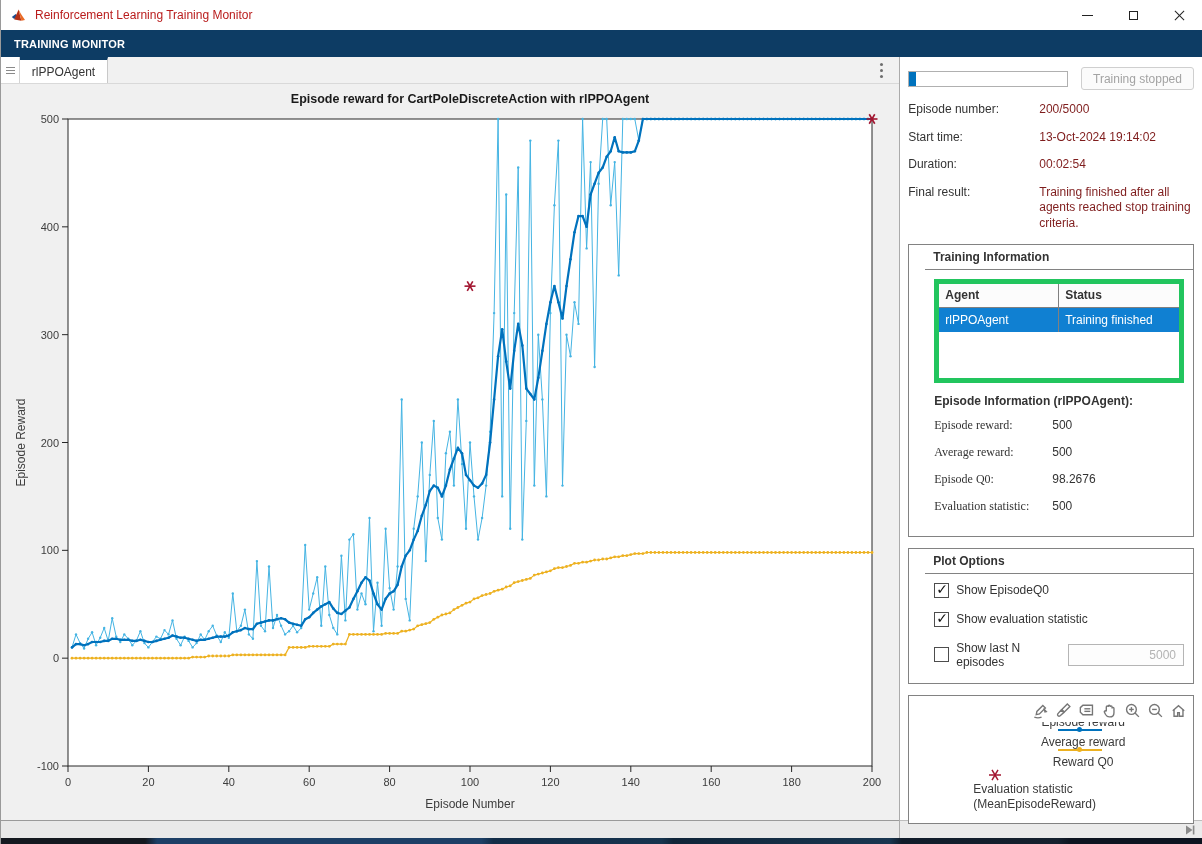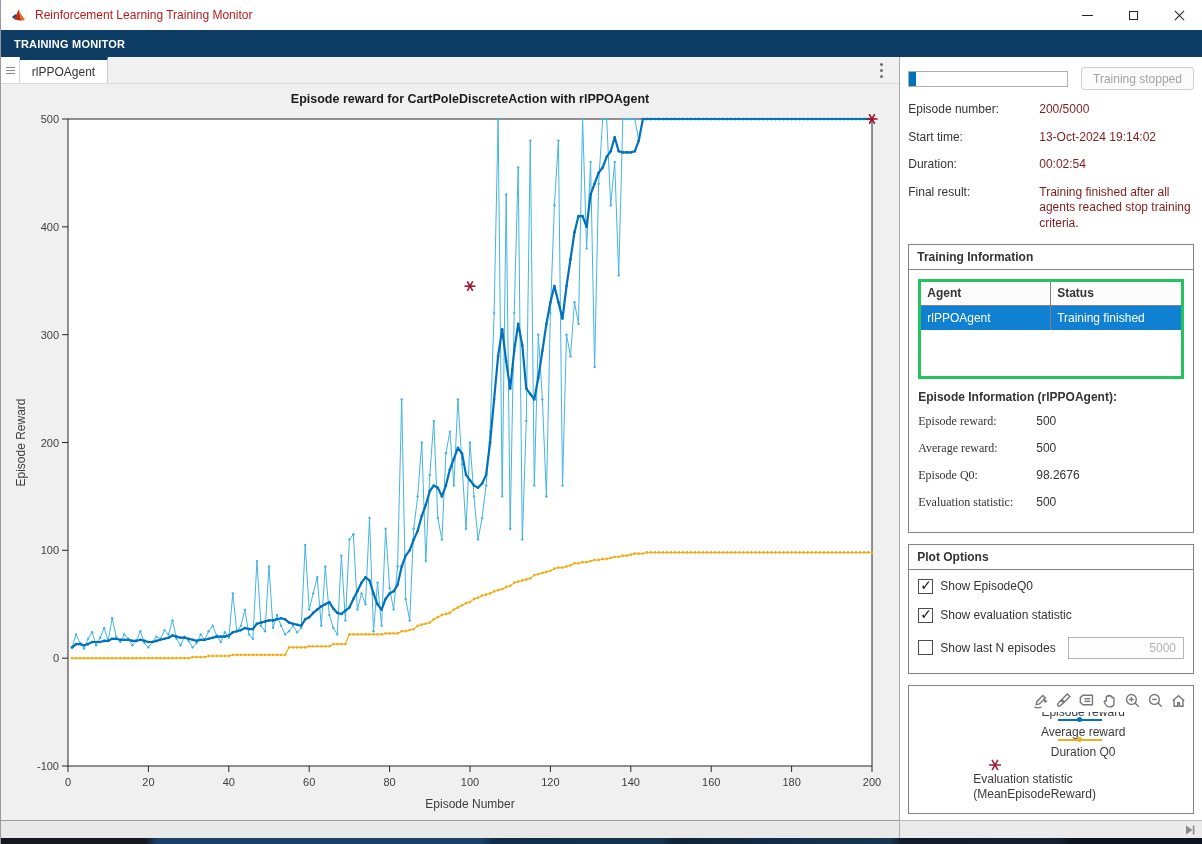--- a/index.html
+++ b/index.html
@@ -53,25 +53,25 @@
 
   .progress-row { display:flex; align-items:center; margin-bottom:12px; }
   .progressbar { width:160px; height:16px; border:1px solid #b0b0b0; background:#fff; }
   .progressbar .fill { height:100%; background:#0072BD; }
   .btn-stopped { margin-left:auto; width:113px; height:23px; border:1px solid #cfcfcf; border-radius:3px; background:#fbfbfb; color:#a3a3a3; font-size:12px; display:flex; align-items:center; justify-content:center; }
 
   .kv { display:flex; margin-bottom:12px; }
   .kv .k { width:131px; flex:0 0 auto; color:#333; }
   .kv .v { flex:1 1 auto; color:#7f1d1d; line-height:1.3; }
 
-  .groupbox { border:1px solid #828282; margin-bottom:11px; background:#fff; }
+  .groupbox { border:1px solid #828282; margin-bottom:11px; background:#fff;padding-left:16px; }
   .gb-title { padding:5px 8px; font-weight:bold; border-bottom:1px solid #828282; font-size:12px; }
   .gb-body { padding:9px 9px 10px 9px; }
 
-  .tbl { border:3px solid #22c55e; }
+  .tbl { border:5px solid #22c55e; }
   .trow { display:flex; height:24px; align-items:stretch; }
   .trow .c1 { width:50%; border-right:1px solid #808080; display:flex; align-items:center; padding:0 6px; }
   .trow .c2 { width:50%; display:flex; align-items:center; padding:0 6px; }
   .thead { font-weight:bold; border-bottom:1px solid #808080; background:#fcfcfc; }
   .tsel { background:#1080d2; color:#fff; }
   .tfill { height:46px; background:#fff; }
 
   .ep-title { font-weight:bold; margin:11px 0 10px 0; }
   .kv2 { display:flex; margin-bottom:12px; }
   .kv2 .k { width:118px; flex:0 0 auto;font-family:Liberation Serif, serif; }
@@ -902,21 +902,21 @@
                 <span class="sw-line"></span>
                 <span class="sw-dot"></span>
               </span>
             <span class="lg-label">Average reward</span>
           </div>
           <div class="lg-row">
             <span class="sw" style="color: rgb(237, 177, 32);">
                 <span class="sw-line"></span>
                 <span class="sw-dot"></span>
               </span>
-            <span class="lg-label">Duration Q0</span>
+            <span class="lg-label">Reward Q0</span>
           </div>
           <div class="lg-row two">
             <span class="sw-ast" style="color: rgb(162, 20, 47);">
               <svg width="14" height="14" viewBox="0 0 14 14">
                   <g stroke="currentColor" stroke-width="1.5">
                     <line x1="1" y1="7" x2="13" y2="7"></line>
                     <line x1="4" y1="1.8" x2="10" y2="12.2"></line>
                     <line x1="10" y1="1.8" x2="4" y2="12.2"></line>
                   </g>
                 </svg>

